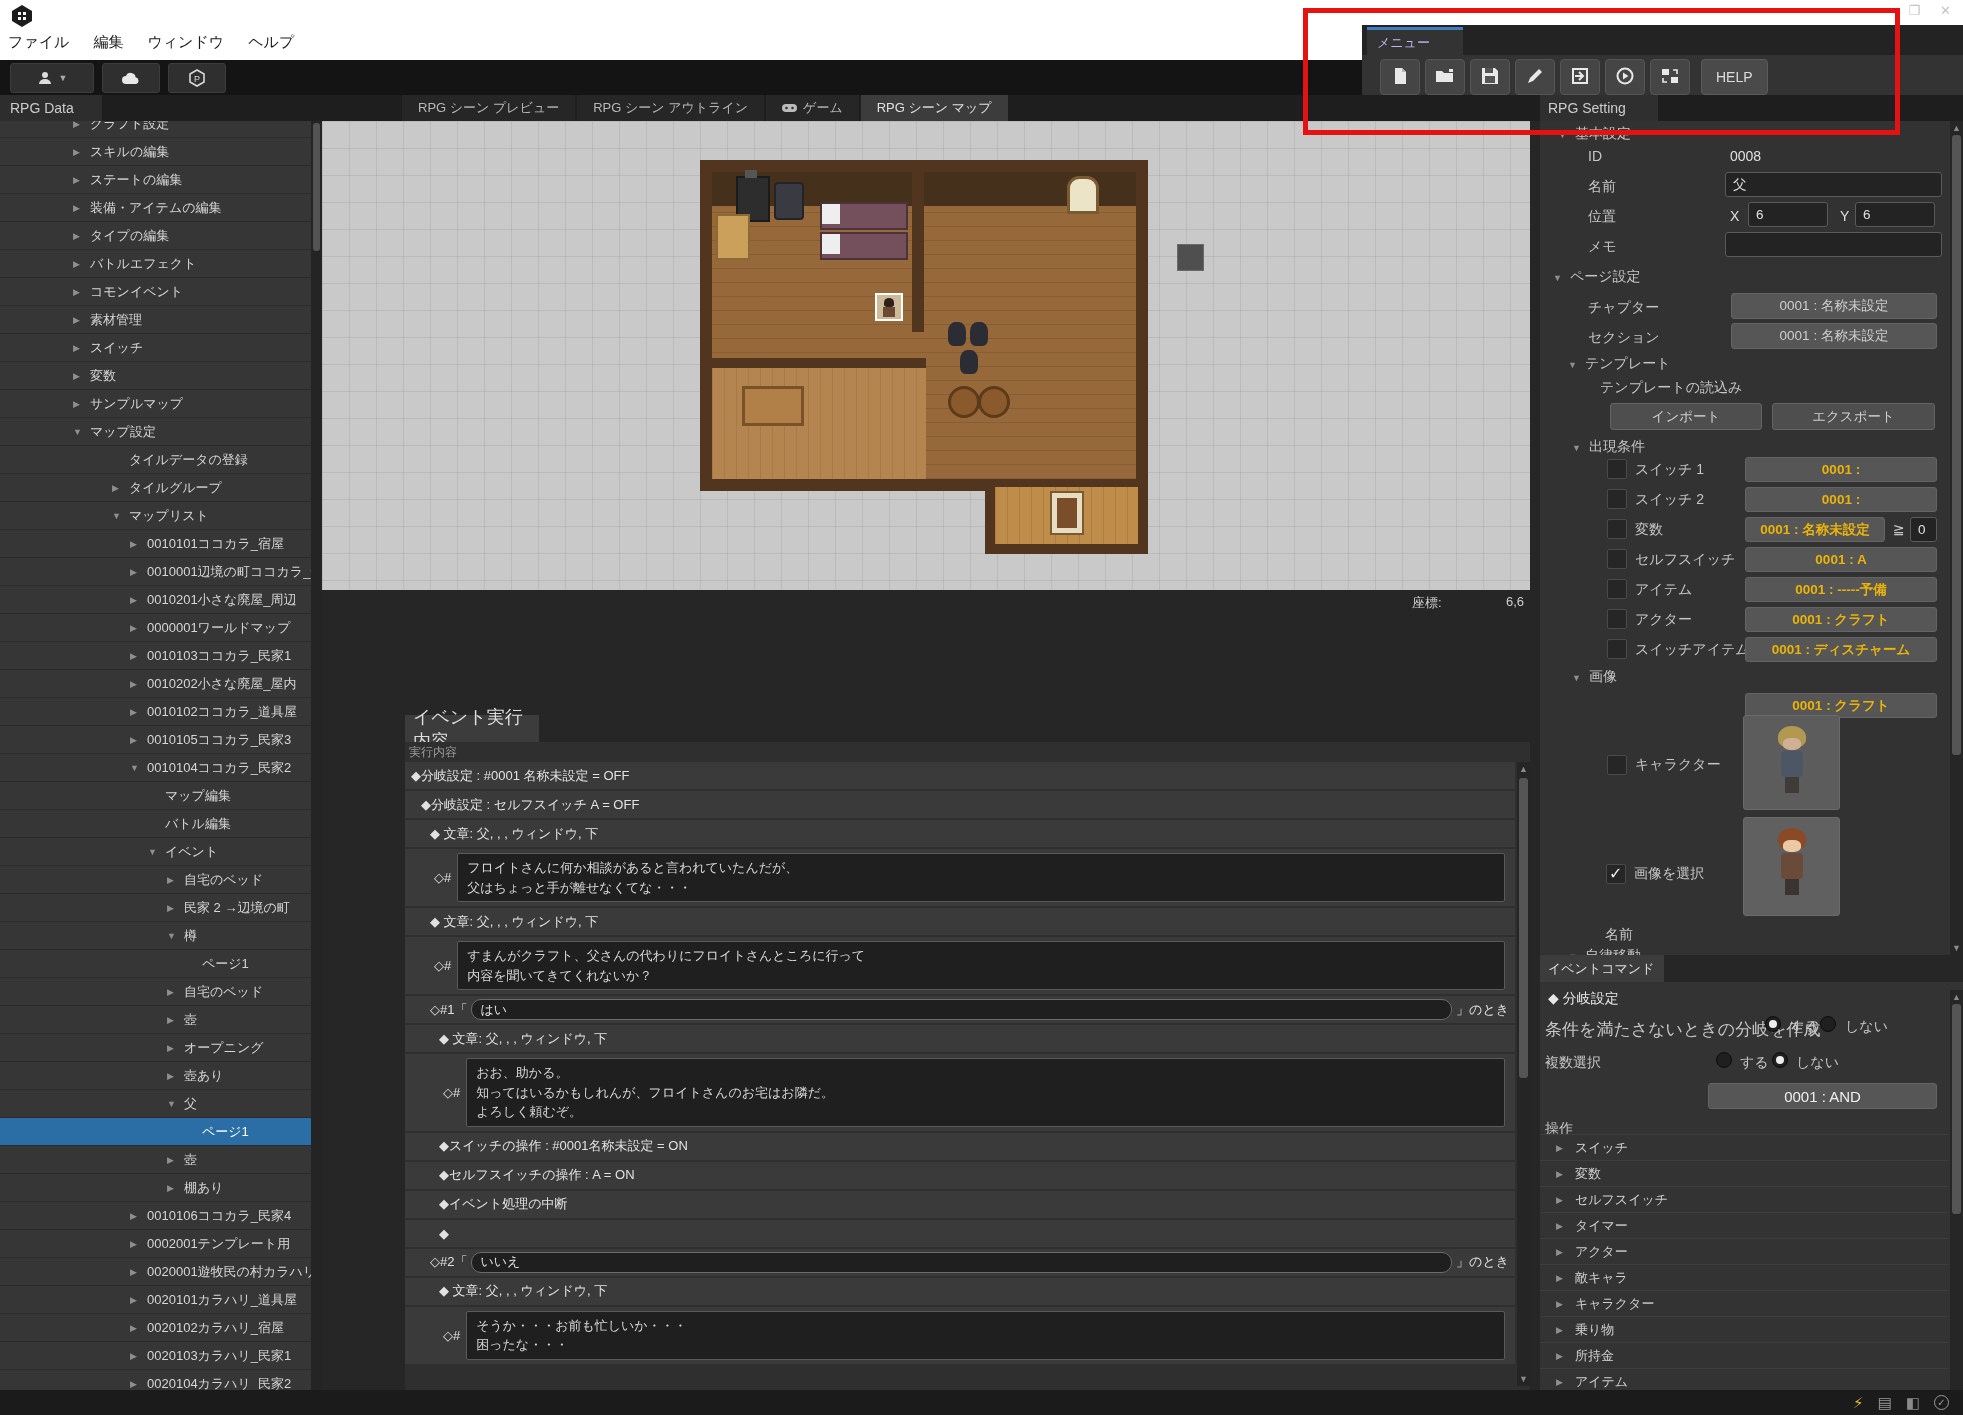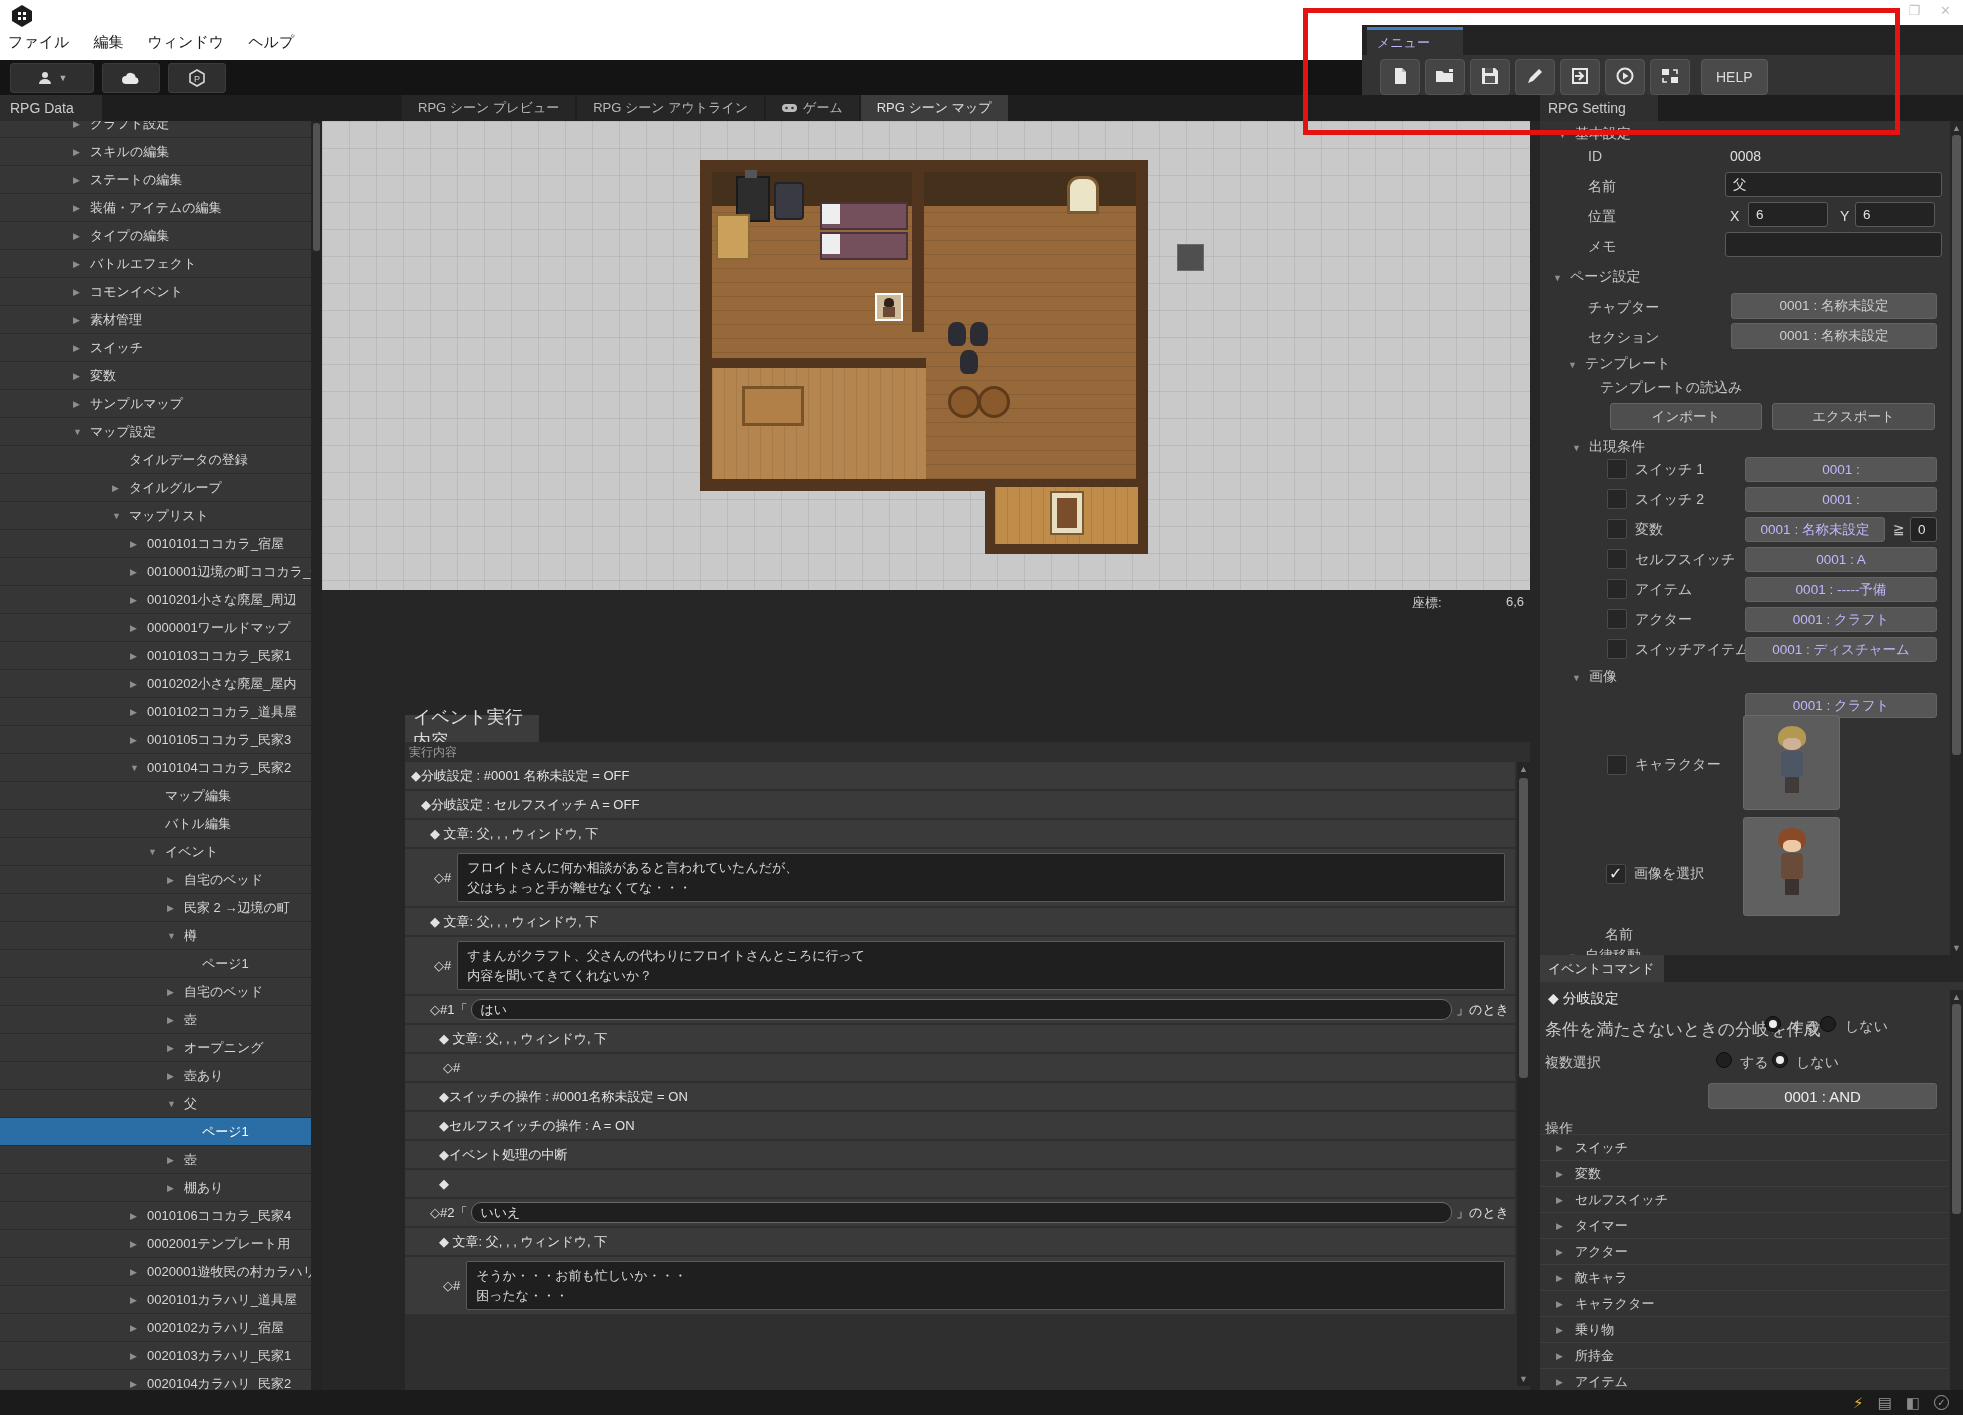--- a/index.html
+++ b/index.html
@@ -65,21 +65,21 @@
   .msg-box{flex:1;background:#1f1f1f;border:1px solid #5a5a5a;border-radius:2px;margin:4px 10px 4px 6px;padding:4px 9px;line-height:1.5;color:#d8d8d8;}
   .choice-input{flex:1;background:#1f1f1f;border:1px solid #6a6a6a;border-radius:10px;height:19px;margin:0 4px;color:#e2e2e2;font-size:13px;padding:0 8px;font-family:inherit;}
   .choice-suffix{flex:none;margin-right:6px;}
   .ev-scroll{position:absolute;right:0;top:20px;width:13px;bottom:4px;background:#252525;color:#8a8a8a;font-size:9px;text-align:center;}
   .ev-thumb{position:absolute;left:2px;top:16px;width:9px;height:300px;background:#555;border-radius:3px;}
   
   .setting-panel{left:1540px;top:121px;width:423px;height:834px;background:#323232;overflow:hidden;}
   .sp-label{position:absolute;color:#c6c6c6;font-size:14px;white-space:nowrap;}
   .sec-arrow{color:#8f8f8f;font-size:9px;margin-right:8px;}
   .dd-btn{position:absolute;background:#565656;border:1px solid #646464;border-radius:3px;color:#cfcfcf;display:flex;align-items:center;justify-content:center;font-size:13.5px;box-sizing:border-box;}
-  .dd-btn.dim{color:#c4b5fd;}
+  .dd-btn.dim{color:#eab308;font-weight:bold;}
   .txt-input{position:absolute;background:#232323;border:1px solid #5a5a5a;border-radius:3px;color:#e0e0e0;font-size:13.5px;padding:0 7px;box-sizing:border-box;font-family:inherit;}
   .cb{position:absolute;width:20px;height:20px;background:#262626;border:1px solid #4a4a4a;border-radius:2px;box-sizing:border-box;}
   .cb.on::after{content:"✓";position:absolute;left:2px;top:-1px;color:#f0f0f0;font-size:16px;}
   .thumb{position:absolute;background:#5c5c5c;border:1px solid #6a6a6a;border-radius:3px;}
   .chibi{position:absolute;left:50%;top:10px;transform:translateX(-50%);width:40px;height:72px;}
   .chibi .hair{position:absolute;left:6px;top:0;width:28px;height:22px;border-radius:50% 50% 40% 40%;}
   .chibi .face{position:absolute;left:11px;top:12px;width:18px;height:12px;background:#ecc8a4;border-radius:40%;}
   .chibi .torso{position:absolute;left:9px;top:25px;width:22px;height:26px;border-radius:4px;}
   .chibi .legs{position:absolute;left:13px;top:51px;width:14px;height:16px;background:#3a3330;}
   .sp-scroll{position:absolute;left:410px;top:0;width:13px;height:834px;background:#262626;color:#8a8a8a;font-size:9px;text-align:center;}
@@ -486,20 +486,25 @@
         <div class="ev-row" style="padding-left: 25px;">
           <span>◇#1「</span>
           <input class="choice-input" readonly="" value="はい" style="">
           <span class="choice-suffix">」のとき</span>
         </div>
         <div class="ev-row" style="padding-left: 34px;">
           <span>◆ 文章: 父, , , ウィンドウ, 下</span>
         </div>
         <div class="ev-row" style="padding-left: 34px;">
           <span class="msg-prefix">◇#</span>
+          <div class="msg-box">
+            <div>おお、助かる。</div>
+            <div>知ってはいるかもしれんが、フロイトさんのお宅はお隣だ。</div>
+            <div>よろしく頼むぞ。</div>
+          </div>
         </div>
         <div class="ev-row" style="padding-left: 34px;">
           <span>◆スイッチの操作 : #0001名称未設定 = ON</span>
         </div>
         <div class="ev-row" style="padding-left: 34px;">
           <span>◆セルフスイッチの操作 : A = ON</span>
         </div>
         <div class="ev-row" style="padding-left: 34px;">
           <span>◆イベント処理の中断</span>
         </div>

